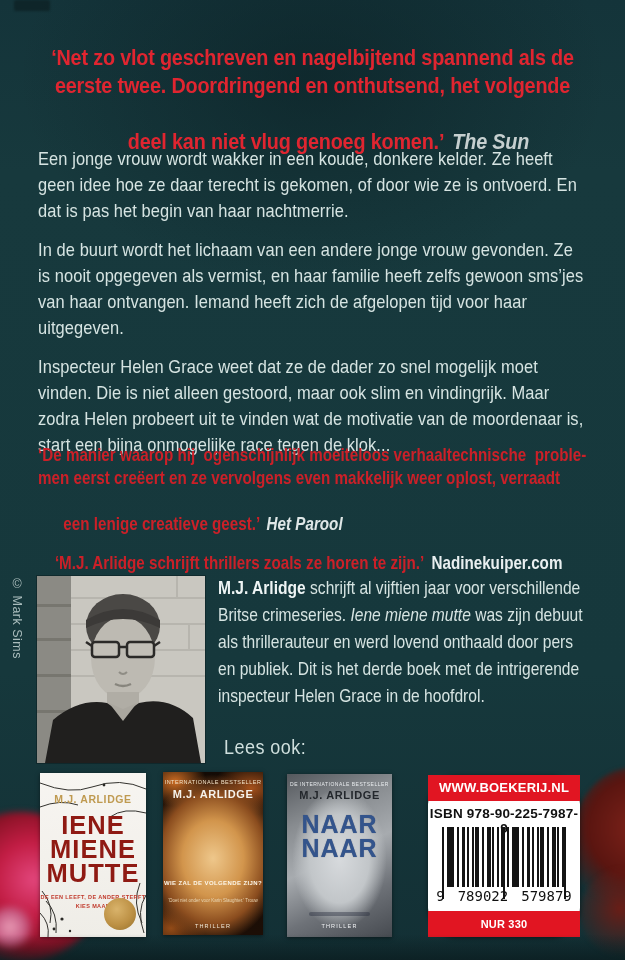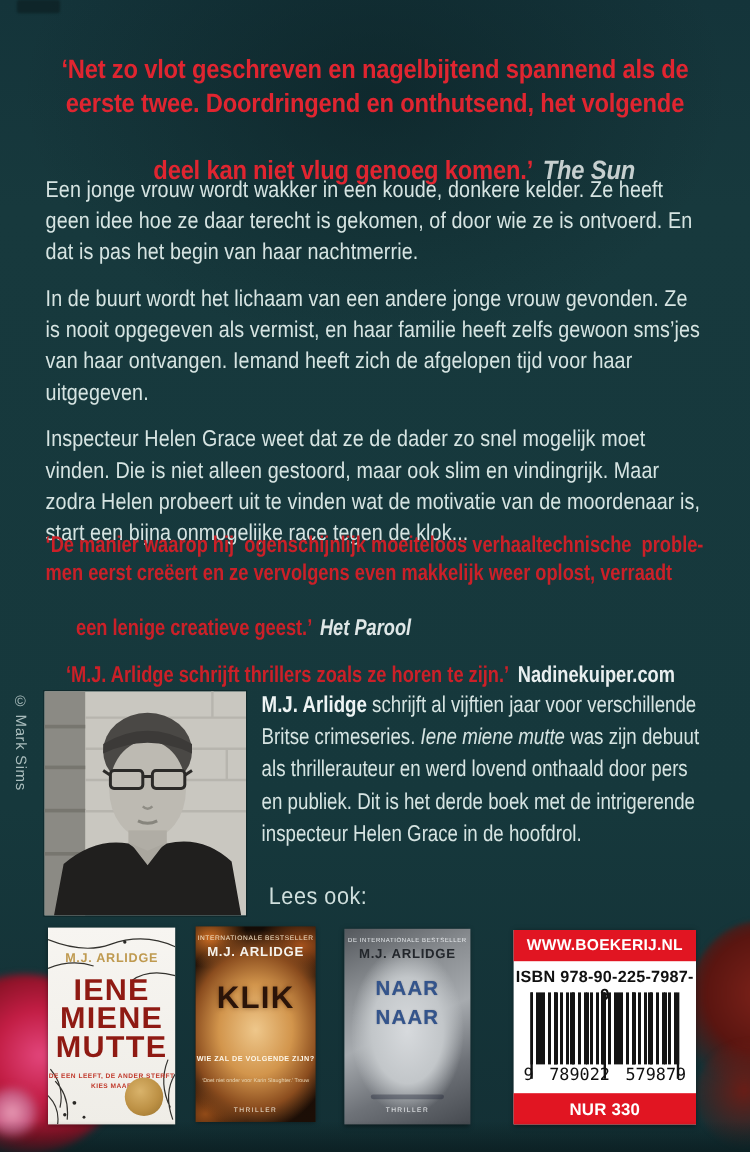--- a/index.html
+++ b/index.html
@@ -80,30 +80,30 @@
   .mc2-tag{left:0;right:0;top:108px;text-align:center;font-weight:bold;font-size:6px;color:#fdf6e8;letter-spacing:.4px;}
   .mc2-quote{left:0;right:0;top:126px;text-align:center;font-size:4.5px;color:#e8d6b4;}
   .mc2-genre{left:0;right:0;bottom:6px;text-align:center;font-size:5.5px;color:#f0e8d8;letter-spacing:1.2px;}
   
   .mc3{left:287px;top:774px;width:105px;height:163px;
     background:
       radial-gradient(62px 92px at 50% 52%, #d7dadd 0%, #c2c6c9 48%, rgba(160,165,170,0) 76%),
       linear-gradient(155deg, #54585d 0%, #888c90 26%, #a7abaf 50%, #6e7278 74%, #464a50 100%);}
   .mc3-badge{left:0;right:0;top:7px;text-align:center;font-size:5px;color:#e8ebee;letter-spacing:.5px;}
   .mc3-author{left:0;right:0;top:15px;text-align:center;font-weight:bold;font-size:11px;color:#23272c;letter-spacing:.6px;}
-  .mc3-title{left:0;right:0;top:38px;text-align:center;font-weight:bold;font-size:17px;line-height:24px;color:#33548c;letter-spacing:1px;text-shadow:0 0 1px rgba(20,30,60,.5);}
+  .mc3-title{left:0;right:0;top:38px;text-align:center;font-weight:bold;font-size:25px;line-height:24px;color:#33548c;letter-spacing:1px;text-shadow:0 0 1px rgba(20,30,60,.5);}
   .mc3-smudge{left:22px;right:22px;top:138px;height:4px;background:rgba(35,40,58,.4);border-radius:2px;}
   .mc3-genre{left:0;right:0;bottom:8px;text-align:center;font-size:5.5px;color:#f0f2f4;letter-spacing:1.2px;}
 
   
-  .barcode-box{position:absolute;left:428px;top:775px;width:152px;height:162px;background:#ffffff;box-shadow:0 1px 4px rgba(0,0,0,.5);}
+  .barcode-box{position:absolute;left:428px;top:775px;width:152px;height:162px;background:#ffffff;box-shadow:0 1px 4px rgba(0,0,0,.5);border-radius:29px;}
   .bc-band{position:absolute;left:0;right:0;height:26px;background:#e11522;color:#ffffff;font-weight:bold;
     text-align:center;line-height:26px;font-size:13px;letter-spacing:.2px;}
   .bc-band.top{top:0;}
-  .bc-band.bottom{bottom:0;font-size:14px;}
+  .bc-band.bottom{bottom:0;font-size:11px;}
   .bc-isbn{position:absolute;left:0;right:0;top:31px;text-align:center;font-weight:bold;font-size:13.5px;color:#101010;letter-spacing:.2px;}
   .bc-bars{position:absolute;left:14px;top:52px;width:124px;height:60px;
     background:
       repeating-linear-gradient(90deg,#141414 0 2px, rgba(0,0,0,0) 2px 5px),
       repeating-linear-gradient(90deg, rgba(0,0,0,0) 0 7px, #141414 7px 10px, rgba(0,0,0,0) 10px 13px);}
   .bc-guard{position:absolute;top:52px;width:2px;height:72px;background:#141414;}
   .bc-guard.g1{left:14px;}
   .bc-guard.g2{left:75px;}
   .bc-guard.g3{left:136px;}
   .bc-digits{position:absolute;left:0;right:0;top:113px;display:flex;justify-content:center;gap:13px;
@@ -208,21 +208,20 @@
     </div>
     <div class="mc1-tag t1">DE EEN LEEFT, DE ANDER STERFT</div>
     <div class="mc1-tag t2">KIES MAAR</div>
     <div class="mc1-badge"></div>
   </div>
 
   <div class="mc mc2">
     <div class="mc2-badge">INTERNATIONALE BESTSELLER</div>
     <div class="mc2-author">M.J. ARLIDGE</div>
     <div class="mc2-title">
-      <div style="position:static">KLIK</div>
     </div>
     <div class="mc2-tag">WIE ZAL DE VOLGENDE ZIJN?</div>
     <div class="mc2-quote">‘Doet niet onder voor Karin Slaughter.’ Trouw</div>
     <div class="mc2-genre">THRILLER</div>
   </div>
 
   <div class="mc mc3">
     <div class="mc3-badge">DE INTERNATIONALE BESTSELLER</div>
     <div class="mc3-author">M.J. ARLIDGE</div>
     <div class="mc3-title">

